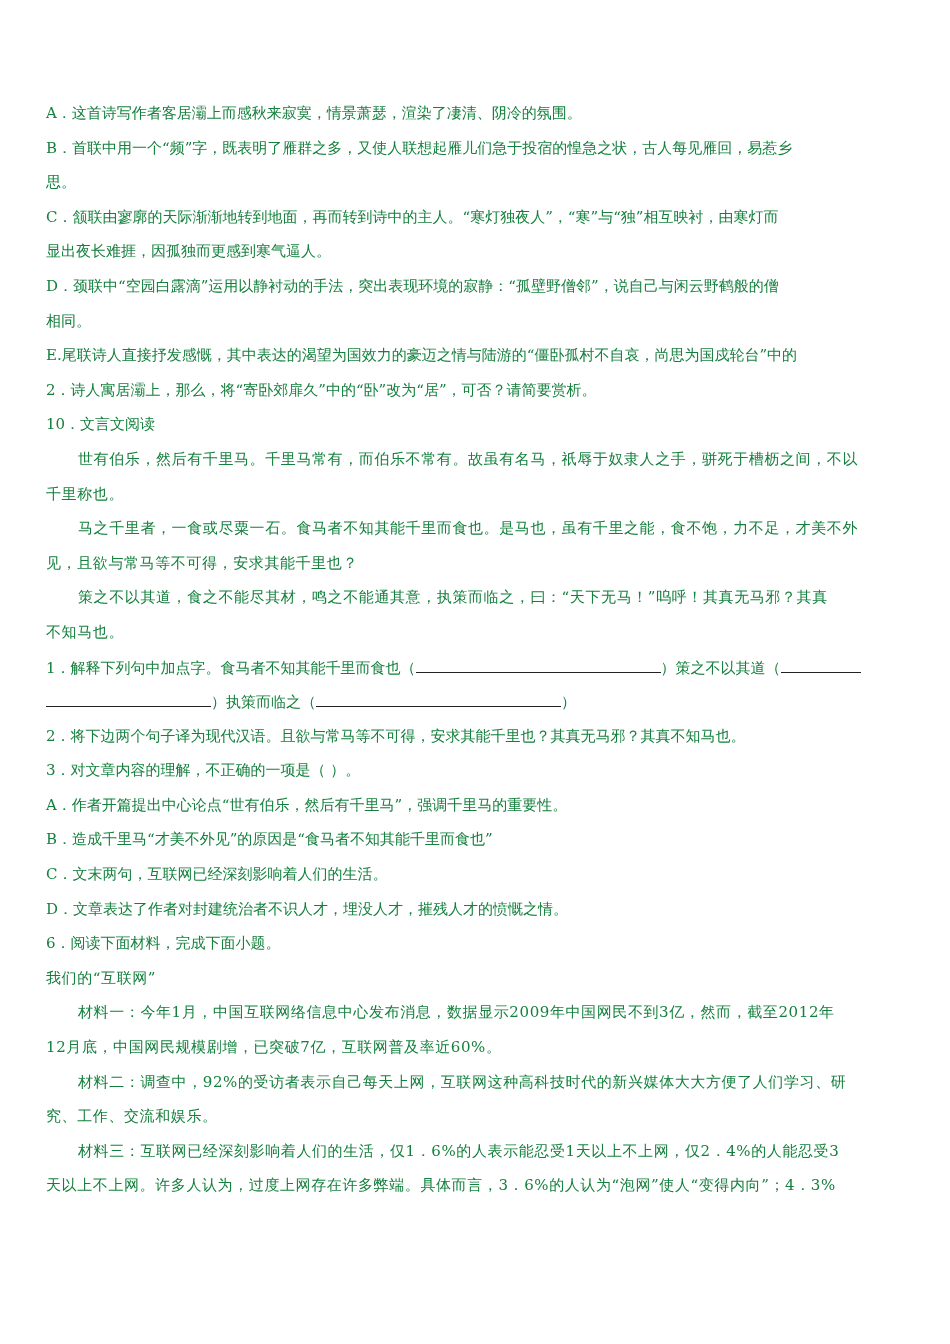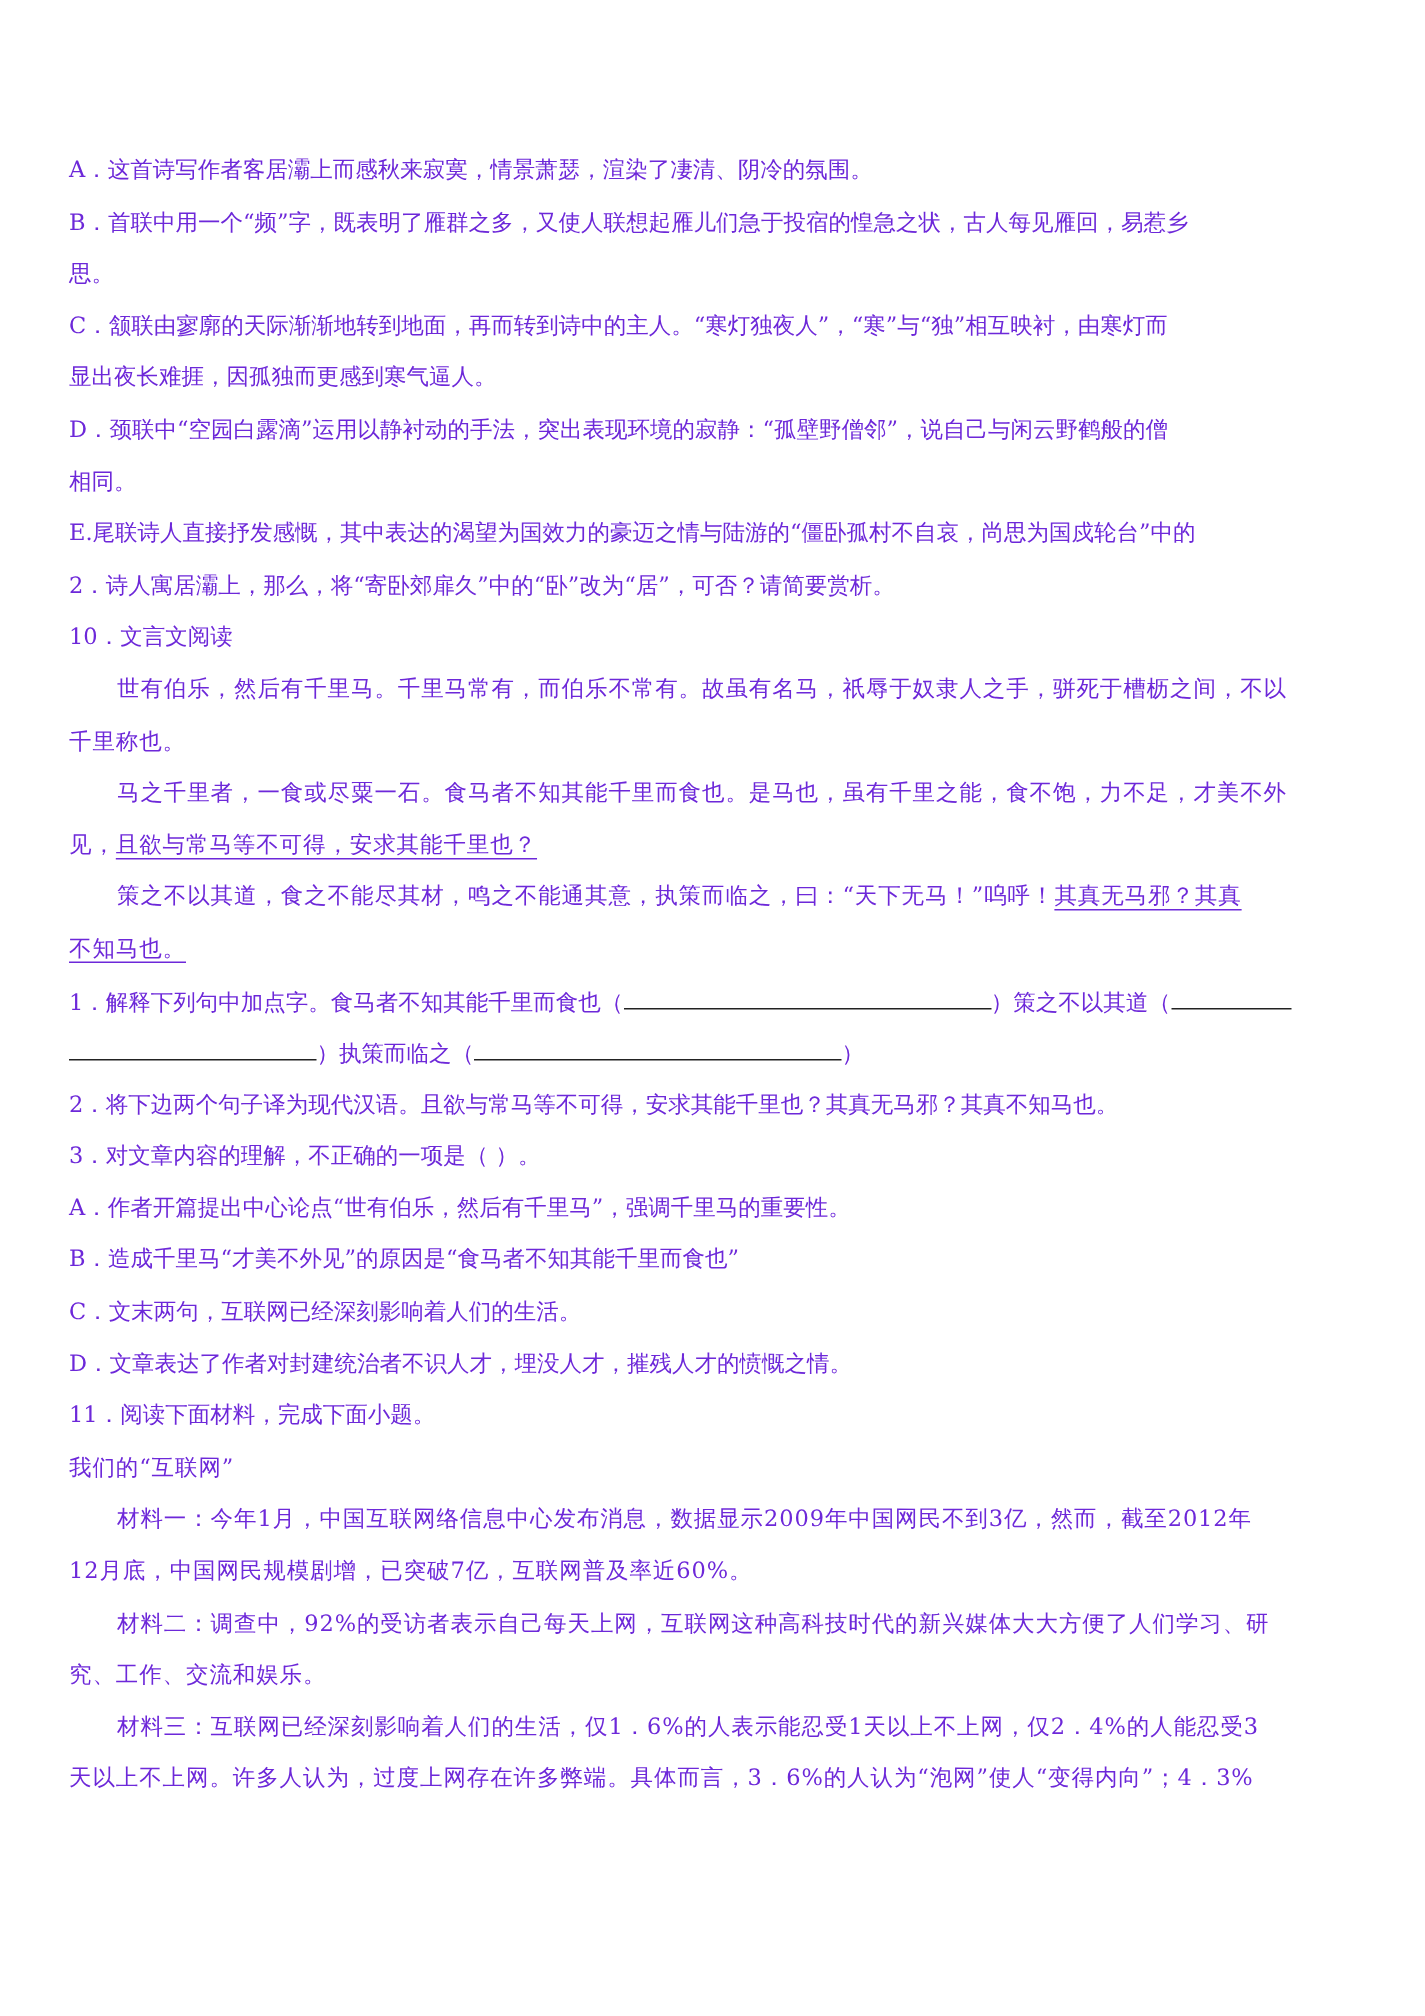--- a/index.html
+++ b/index.html
@@ -1,27 +1,27 @@
 <!DOCTYPE html>
 <html><head>
 <meta charset="utf-8">
 <style>
   html, body { margin: 0; padding: 0; background: #ffffff; }
   body { width: 950px; height: 1344px; overflow: hidden; position: relative; }
   .page {
     position: absolute; left: 46px; top: 100px; width: 860px;
     font-family: "DejaVu Serif", "Liberation Serif", serif;
-    font-size: 15px; color: #6d28d9;
+    font-size: 15px; color: #15803d;
   }
   .line {
     height: 34.6px; line-height: 26px; white-space: nowrap; overflow: visible;
   }
   .indent { padding-left: 32px; }
   .kai { font-family: "DejaVu Serif", "Liberation Serif", serif; letter-spacing: 0.6px; }
-  .u { text-decoration: underline; text-underline-offset: 4px; text-decoration-thickness: 1px; }
+  .u { text-underline-offset: 4px; text-decoration-thickness: 1px; }
   .blank {
     display: inline-block; border-bottom: 1px solid #222; height: 18px; vertical-align: baseline;
   }
 </style>
 </head>
 <body>
 
 <div class="page">
 
   <div class="line">A．这首诗写作者客居灞上而感秋来寂寞，情景萧瑟，渲染了凄清、阴冷的氛围。</div>
@@ -54,21 +54,21 @@
   <div class="line">
     <span class="blank" style="width:165px"></span><span>）执策而临之（</span><span class="blank" style="width:245px"></span><span>）</span>
   </div>
   <div class="line">2．将下边两个句子译为现代汉语。且欲与常马等不可得，安求其能千里也？其真无马邪？其真不知马也。</div>
   <div class="line">3．对文章内容的理解，不正确的一项是（   ）。</div>
   <div class="line">A．作者开篇提出中心论点“世有伯乐，然后有千里马”，强调千里马的重要性。</div>
   <div class="line">B．造成千里马“才美不外见”的原因是“食马者不知其能千里而食也”</div>
   <div class="line">C．文末两句，互联网已经深刻影响着人们的生活。</div>
   <div class="line">D．文章表达了作者对封建统治者不识人才，埋没人才，摧残人才的愤慨之情。</div>
 
-  <div class="line">11．阅读下面材料，完成下面小题。</div>
+  <div class="line">6．阅读下面材料，完成下面小题。</div>
   <div class="line kai">我们的“互联网”</div>
   <div class="line indent kai">材料一：今年1月，中国互联网络信息中心发布消息，数据显示2009年中国网民不到3亿，然而，截至2012年</div>
   <div class="line kai">12月底，中国网民规模剧增，已突破7亿，互联网普及率近60%。</div>
   <div class="line indent kai">材料二：调查中，92%的受访者表示自己每天上网，互联网这种高科技时代的新兴媒体大大方便了人们学习、研</div>
   <div class="line kai">究、工作、交流和娱乐。</div>
   <div class="line indent kai">材料三：互联网已经深刻影响着人们的生活，仅1．6%的人表示能忍受1天以上不上网，仅2．4%的人能忍受3</div>
   <div class="line kai">天以上不上网。许多人认为，过度上网存在许多弊端。具体而言，3．6%的人认为“泡网”使人“变得内向”；4．3%</div>
 
 </div>
 

